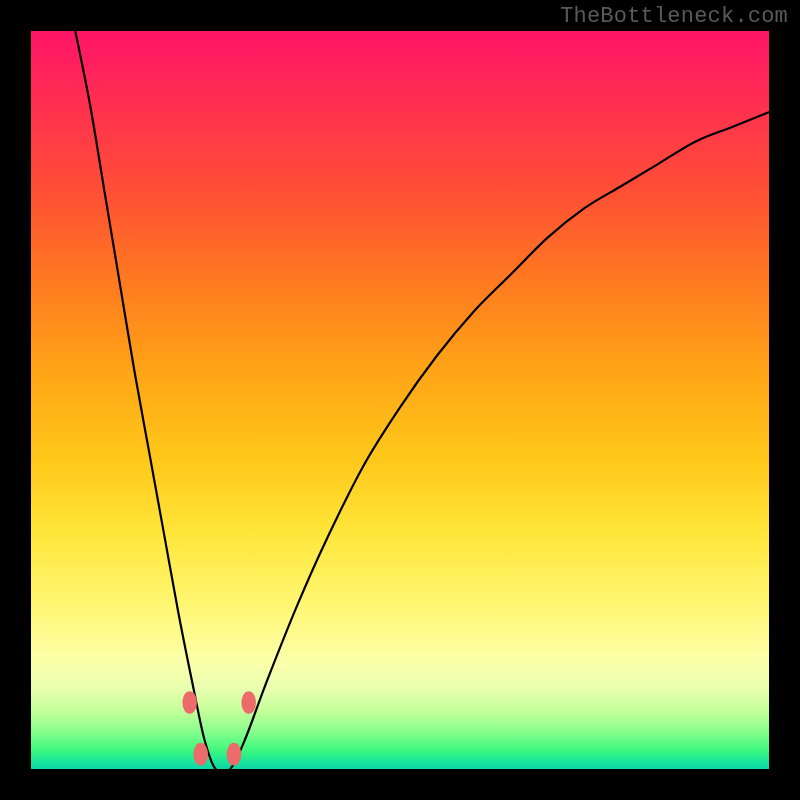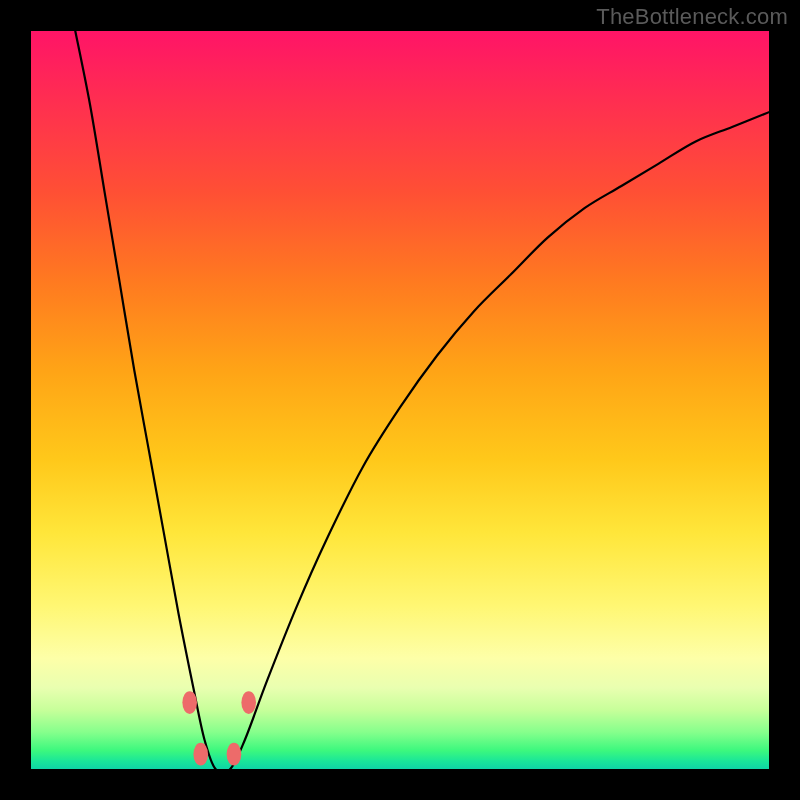--- a/index.html
+++ b/index.html
@@ -9,20 +9,21 @@
     height: 800px;
     overflow: hidden;
     background: #000;
     font-family: Arial, Helvetica, sans-serif;
   }
   .outer {
     position: relative;
     width: 800px;
     height: 800px;
     background: #000;
+    font-family: Liberation Mono, monospace;
   }
   .watermark {
     position: absolute;
     top: 4px;
     right: 12px;
     color: #5a5a5a;
     font-size: 22px;
     font-weight: 500;
     letter-spacing: 0.2px;
     user-select: none;

